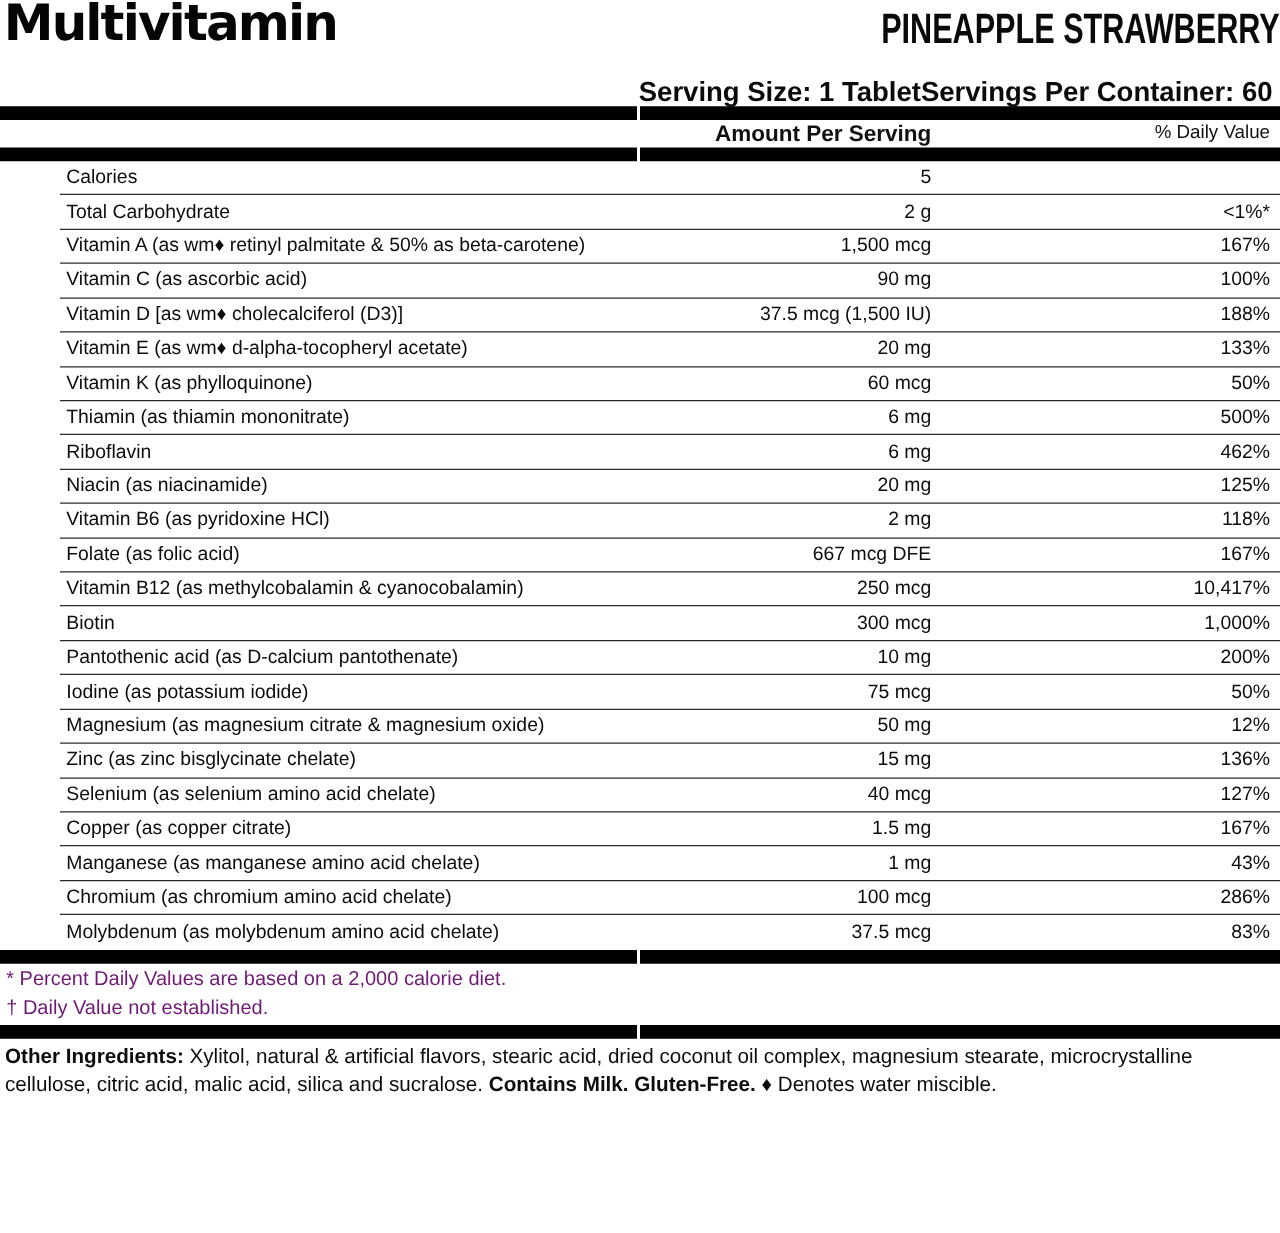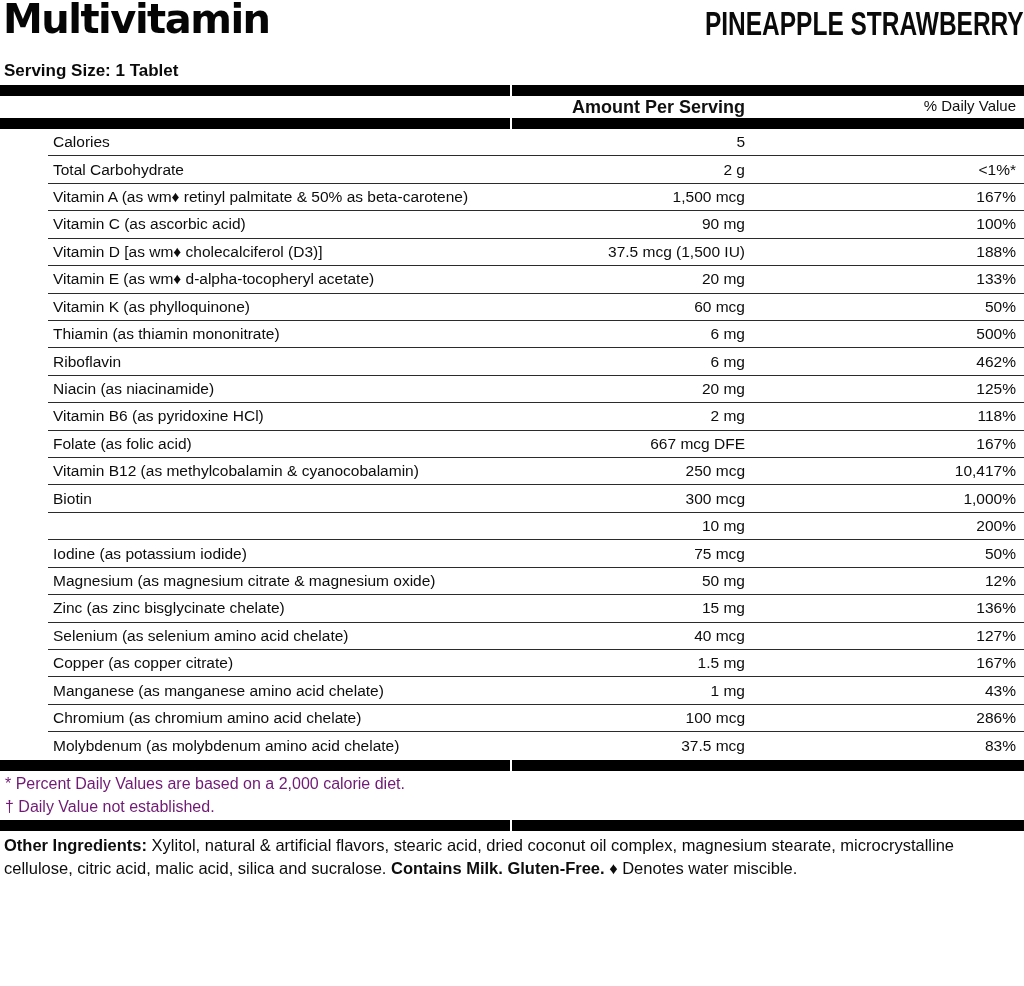--- a/index.html
+++ b/index.html
@@ -17,22 +17,22 @@
     font-weight: bold; font-size: 40px; letter-spacing: -1.5px; color: #050505;
   }
   .flavor {
     position: absolute; right: 0px; top: 4px;
     font-weight: bold; font-size: 34px; color: #0a0a0a;
     transform: scaleX(0.72); transform-origin: right center;
     white-space: nowrap; letter-spacing: 0px;
   }
   .serving-row {
     position: absolute; left: 4px; right: 6px; top: 61px;
-    display: flex; justify-content: flex-start;
-    font-weight: bold; font-size: 17px; color: #0a0a0a;
+    display: flex; justify-content: flex-end;
+    font-weight: bold; font-size: 22px; color: #0a0a0a;
   }
 
   
   .thickbar {
     position: absolute; left: 0; right: 0; height: 11px;
     background: linear-gradient(90deg,
       #000 0px, #000 510px,
       rgba(255,255,255,0.45) 510px, rgba(255,255,255,0.45) 512px,
       #000 512px, #000 100%);
   }
@@ -96,20 +96,21 @@
 </head>
 <body>
 
 <div class="page">
 
   <h1 class="title">Multivitamin</h1>
   <div class="flavor">PINEAPPLE STRAWBERRY</div>
 
   <div class="serving-row">
     <span>Serving Size: 1 Tablet</span>
+    <span>Servings Per Container: 60</span>
   </div>
 
   <div class="thickbar bar1"></div>
 
   <div class="colheads">
     <span class="amount-head">Amount Per Serving</span>
     <span class="dv-head">% Daily Value</span>
   </div>
 
   <div class="thickbar bar2"></div>
@@ -194,20 +195,21 @@
         <span class="dv">10,417%</span>
       </div>
 
       <div class="row">
         <span class="name">Biotin</span>
         <span class="amount">300 mcg</span>
         <span class="dv">1,000%</span>
       </div>
 
       <div class="row">
+        <span class="name">Pantothenic acid (as D-calcium pantothenate)</span>
         <span class="amount">10 mg</span>
         <span class="dv">200%</span>
       </div>
 
       <div class="row">
         <span class="name">Iodine (as potassium iodide)</span>
         <span class="amount">75 mcg</span>
         <span class="dv">50%</span>
       </div>
 

